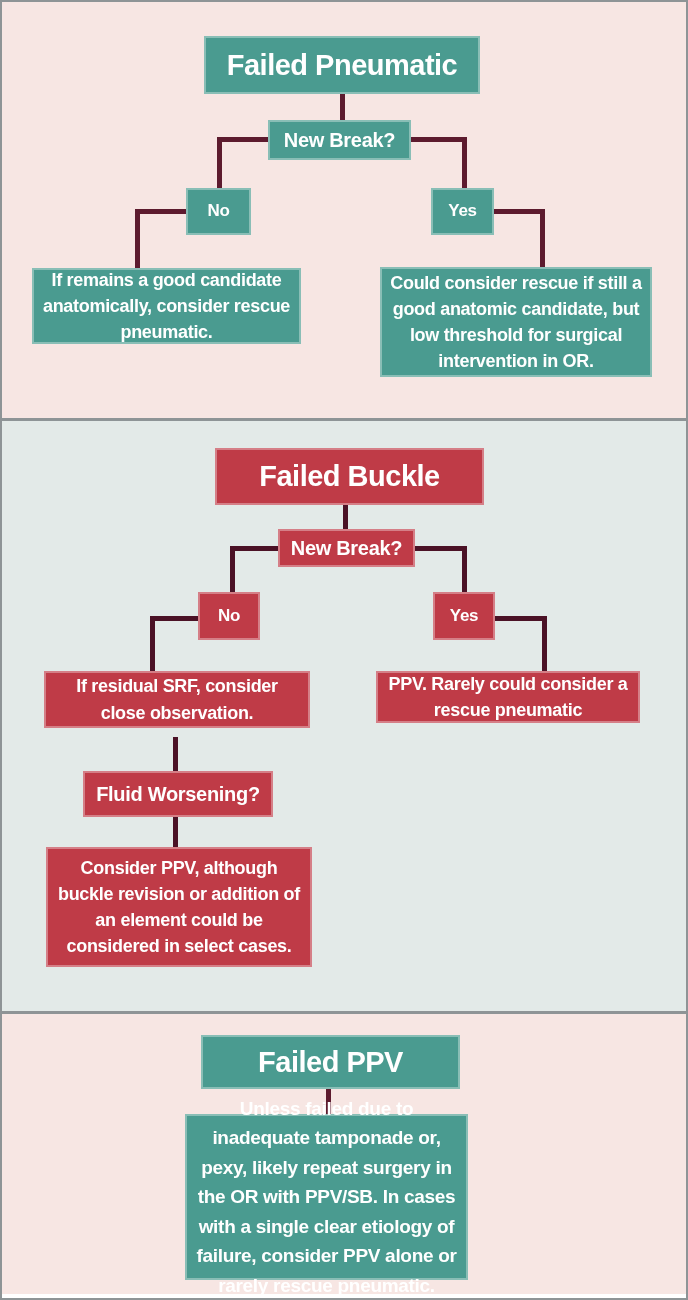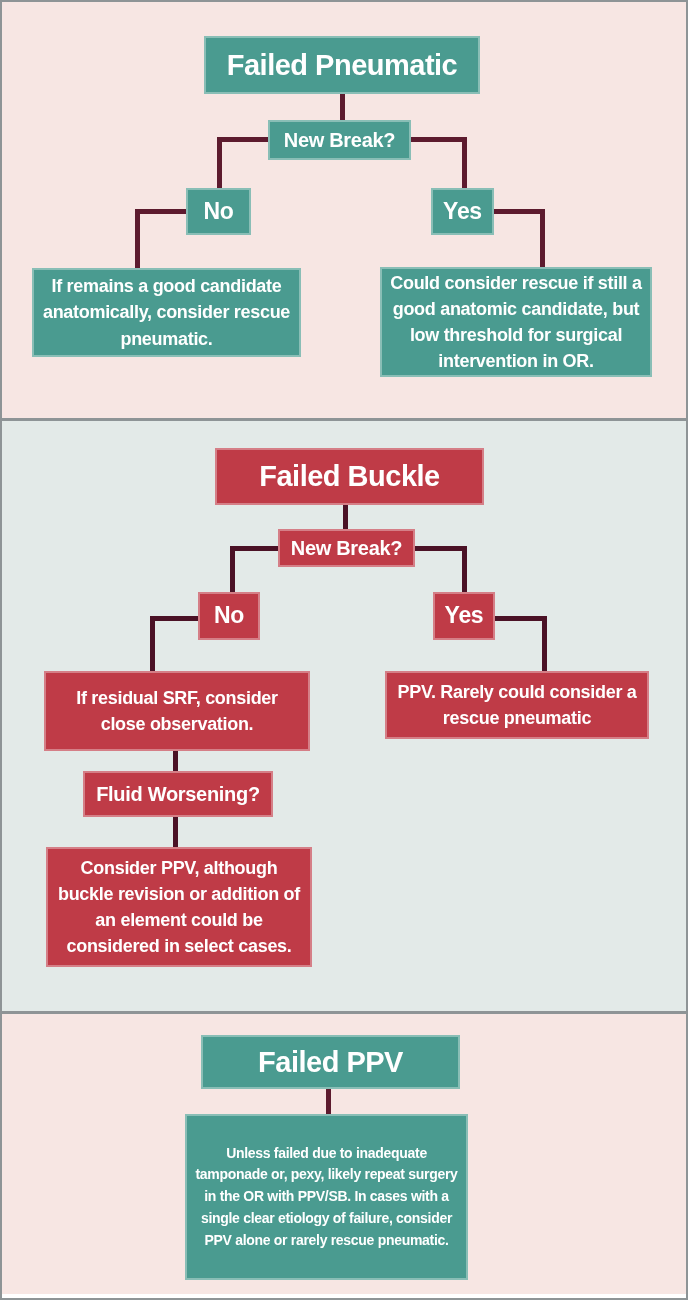--- a/index.html
+++ b/index.html
@@ -28,23 +28,23 @@
     color:var(--text,#ffffff);
     font-weight:bold;
     border:2px solid rgba(255,255,255,0.35);
     letter-spacing:-0.3px;
     line-height:1.45;
   }
   .node.teal{background:var(--teal,#4a9b90);}
   .node.red{background:var(--red,#bf3b47);}
   .node.title{font-size:29px;letter-spacing:-0.5px;}
   .node.q{font-size:20px;}
-  .node.ans{font-size:23px;}
+  .node.ans{font-size:17px;}
   .node.result{font-size:18px;padding:4px 8px;}
-  .node.result-sm{font-size:14px;padding:4px 8px;line-height:1.55;}
+  .node.result-sm{font-size:19px;padding:4px 8px;line-height:1.55;}
 </style>
 </head>
 <body>
 
 <div class="canvas">
 
   <div class="panel panel-pink panel-1">
 
     <div class="ln a" style="left:338px;top:90px;width:5px;height:32px"></div>
     <div class="ln a" style="left:215px;top:135px;width:56px;height:5px"></div>
@@ -61,21 +61,21 @@
     </div>
     <div class="node teal q" style="left:266px;top:118px;width:143px;height:40px">
       <span>New Break?</span>
     </div>
     <div class="node teal ans" style="left:184px;top:186px;width:65px;height:47px">
       <span>No</span>
     </div>
     <div class="node teal ans" style="left:429px;top:186px;width:63px;height:47px">
       <span>Yes</span>
     </div>
-    <div class="node teal result" style="left:30px;top:266px;width:269px;height:89px">
+    <div class="node teal result" style="left:30px;top:266px;width:269px;height:76px">
       <span>If remains a good candidate anatomically, consider rescue pneumatic.</span>
     </div>
     <div class="node teal result" style="left:378px;top:265px;width:272px;height:110px">
       <span>Could consider rescue if still a good anatomic candidate, but low threshold for surgical intervention in OR.</span>
     </div>
   </div>
 
   <div class="panel panel-gray panel-2">
 
     <div class="ln b" style="left:341px;top:82px;width:5px;height:30px"></div>
@@ -95,24 +95,24 @@
     </div>
     <div class="node red q" style="left:276px;top:108px;width:137px;height:38px">
       <span>New Break?</span>
     </div>
     <div class="node red ans" style="left:196px;top:171px;width:62px;height:48px">
       <span>No</span>
     </div>
     <div class="node red ans" style="left:431px;top:171px;width:62px;height:48px">
       <span>Yes</span>
     </div>
-    <div class="node red result" style="left:42px;top:250px;width:266px;height:80px">
+    <div class="node red result" style="left:42px;top:250px;width:266px;height:57px">
       <span>If residual SRF, consider close observation.</span>
     </div>
-    <div class="node red result" style="left:383px;top:250px;width:264px;height:68px">
+    <div class="node red result" style="left:374px;top:250px;width:264px;height:52px">
       <span>PPV. Rarely could consider a rescue pneumatic</span>
     </div>
     <div class="node red q" style="left:81px;top:350px;width:190px;height:46px">
       <span>Fluid Worsening?</span>
     </div>
     <div class="node red result" style="left:44px;top:426px;width:266px;height:120px">
       <span>Consider PPV, although buckle revision or addition of an element could be considered in select cases.</span>
     </div>
   </div>
 

